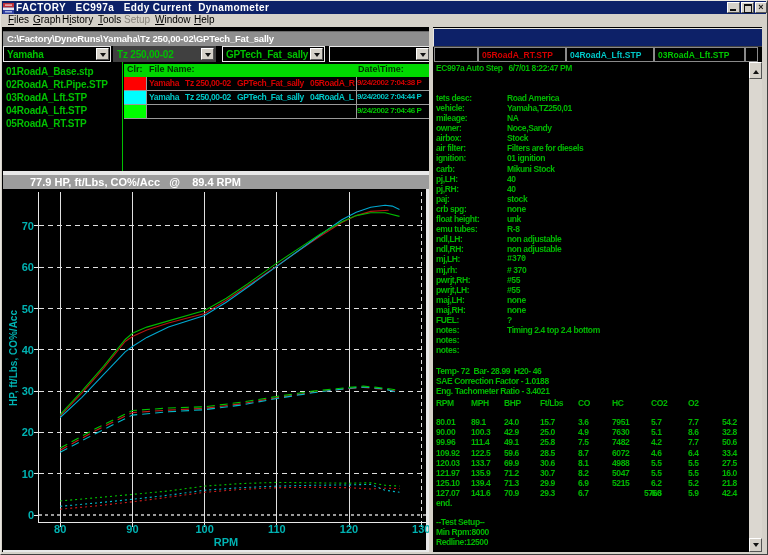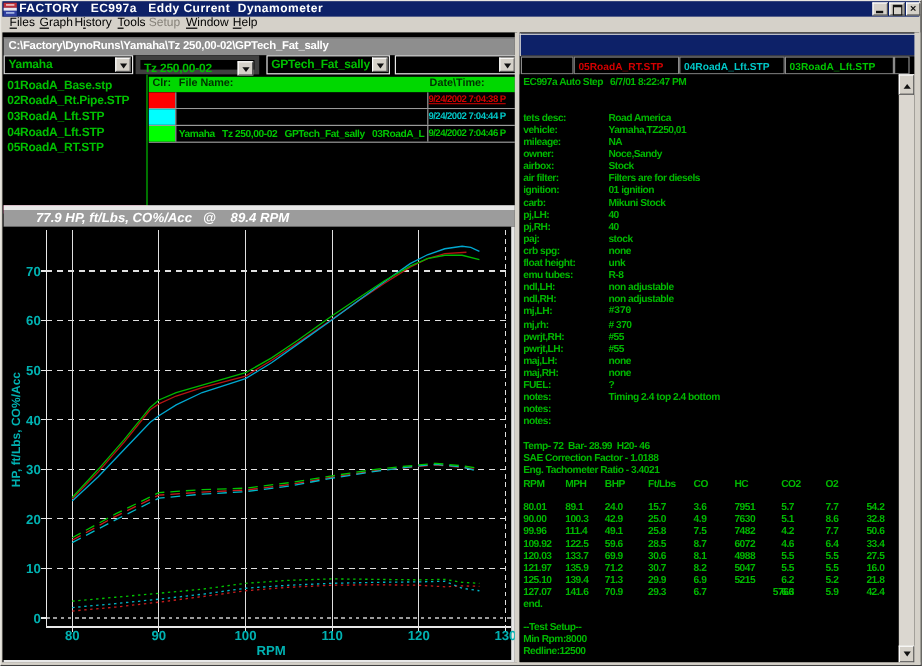--- a/index.html
+++ b/index.html
@@ -46,21 +46,21 @@
 
 <div class="abs b" style="left:3px;top:31px;width:426px;height:14px;background:#8e8e8e;color:#fff;font-size:9.5px;letter-spacing:-0.2px;line-height:14px;border-top:1px solid #6a6a6a;">
 <span style="margin-left:4px;">C:\Factory\DynoRuns\Yamaha\Tz 250,00-02\GPTech_Fat_sally</span></div>
 
 <div class="abs" style="left:3px;top:46px;width:108px;height:16px;background:#000;border:1px solid #e8e8e8;box-sizing:border-box;">
 <div class="abs grn b" style="left:3px;top:1px;font-size:10px;letter-spacing:-0.2px;line-height:13px;white-space:nowrap;">Yamaha</div>
 <div class="abs" style="right:1px;top:1px;width:13px;height:12px;background:#d5d1c9;border:1px solid;border-color:#fff #555 #555 #fff;box-sizing:border-box;">
       <div style="width:0;height:0;border:3px solid transparent;border-top:4px solid #111;margin:4px auto 0;"></div>
     </div>
 </div>
-<div class="abs" style="left:113px;top:46px;width:103px;height:16px;background:#000000;border:4px solid #404040;box-sizing:border-box;">
+<div class="abs" style="left:113px;top:46px;width:103px;height:16px;background:#404040;border:1px solid #404040;box-sizing:border-box;">
 <div class="abs grn b" style="left:3px;top:1px;font-size:10px;letter-spacing:-0.2px;line-height:13px;white-space:nowrap;">Tz 250,00-02</div>
 <div class="abs" style="right:1px;top:1px;width:13px;height:12px;background:#d5d1c9;border:1px solid;border-color:#fff #555 #555 #fff;box-sizing:border-box;">
       <div style="width:0;height:0;border:3px solid transparent;border-top:4px solid #111;margin:4px auto 0;"></div>
     </div>
 </div>
 <div class="abs" style="left:222px;top:46px;width:103px;height:16px;background:#000;border:1px solid #e8e8e8;box-sizing:border-box;">
 <div class="abs grn b" style="left:3px;top:1px;font-size:10px;letter-spacing:-0.2px;line-height:13px;white-space:nowrap;">GPTech_Fat_sally</div>
 <div class="abs" style="right:1px;top:1px;width:13px;height:12px;background:#d5d1c9;border:1px solid;border-color:#fff #555 #555 #fff;box-sizing:border-box;">
       <div style="width:0;height:0;border:3px solid transparent;border-top:4px solid #111;margin:4px auto 0;"></div>
     </div>
@@ -78,40 +78,41 @@
 </div>
 
 <div class="abs" style="left:124px;top:64px;width:305px;height:13px;background:#00d800;font-size:9px;font-weight:bold;color:#003000;">
     <span class="abs" style="left:3px;top:0px;">Clr:</span>
     <span class="abs" style="left:25px;top:0px;">File Name:</span>
     <span class="abs" style="left:234px;top:0px;">Date\Time:</span>
   </div>
 <div class="abs" style="left:124px;top:77px;width:305px;height:14px;background:#000;border-bottom:1px solid #9a9a9a;box-sizing:border-box;">
 <div class="abs" style="left:0px;top:0px;width:22px;height:13px;background:#ff0000;"></div>
 <div class="abs" style="left:22px;top:0px;width:1px;height:13px;background:#9a9a9a;"></div>
+<div class="abs b" style="left:25px;top:1px;width:206px;overflow:hidden;white-space:nowrap;font-size:8.5px;letter-spacing:-0.35px;color:#d40000;">Yamaha&nbsp;&nbsp; Tz 250,00-02&nbsp;&nbsp; GPTech_Fat_sally&nbsp;&nbsp; 05RoadA_R</div>
 <div class="abs" style="left:232px;top:0px;width:1px;height:13px;background:#9a9a9a;"></div>
-<div class="abs b" style="left:233px;top:1px;width:71px;overflow:hidden;white-space:nowrap;font-size:8px;letter-spacing:-0.45px;color:#d40000;text-decoration:underline;">9/24/2002 7:04:38 P</div>
+<div class="abs b" style="left:233px;top:1px;width:71px;overflow:hidden;white-space:nowrap;font-size:8px;letter-spacing:-0.45px;color:#d40000;">9/24/2002 7:04:38 P</div>
 </div>
 <div class="abs" style="left:124px;top:91px;width:305px;height:14px;background:#000;border-bottom:1px solid #9a9a9a;box-sizing:border-box;">
 <div class="abs" style="left:0px;top:0px;width:22px;height:13px;background:#00ffff;"></div>
 <div class="abs" style="left:22px;top:0px;width:1px;height:13px;background:#9a9a9a;"></div>
+<div class="abs b" style="left:25px;top:1px;width:206px;overflow:hidden;white-space:nowrap;font-size:8.5px;letter-spacing:-0.35px;color:#00c8c8;">Yamaha&nbsp;&nbsp; Tz 250,00-02&nbsp;&nbsp; GPTech_Fat_sally&nbsp;&nbsp; 04RoadA_L</div>
 <div class="abs" style="left:232px;top:0px;width:1px;height:13px;background:#9a9a9a;"></div>
 <div class="abs b" style="left:233px;top:1px;width:71px;overflow:hidden;white-space:nowrap;font-size:8px;letter-spacing:-0.45px;color:#00c8c8;">9/24/2002 7:04:44 P</div>
 </div>
 <div class="abs" style="left:124px;top:105px;width:305px;height:14px;background:#000;border-bottom:1px solid #9a9a9a;box-sizing:border-box;">
 <div class="abs" style="left:0px;top:0px;width:22px;height:13px;background:#00ff00;"></div>
 <div class="abs" style="left:22px;top:0px;width:1px;height:13px;background:#9a9a9a;"></div>
-<div class="abs b" style="left:25px;top:1px;width:206px;overflow:hidden;white-space:nowrap;font-size:8.5px;letter-spacing:-0.35px;color:#00c800;">Yamaha&nbsp;&nbsp; Tz 250,00-02&nbsp;&nbsp; GPTech_Fat_sally&nbsp;&nbsp; 03RoadA_L</div>
 <div class="abs" style="left:232px;top:0px;width:1px;height:13px;background:#9a9a9a;"></div>
 <div class="abs b" style="left:233px;top:1px;width:71px;overflow:hidden;white-space:nowrap;font-size:8px;letter-spacing:-0.45px;color:#00c800;">9/24/2002 7:04:46 P</div>
 </div>
 
 <div class="abs" style="left:3px;top:171px;width:426px;height:4px;background:#e8e8e8;"></div>
 <div class="abs b" style="left:3px;top:175px;width:426px;height:14px;background:#9c9c9c;color:#fff;font-size:11px;line-height:14px;">
-<span style="margin-left:27px;font-style:italic;">77.9 HP, ft/Lbs, CO%/Acc&nbsp;&nbsp; @&nbsp;&nbsp;&nbsp; 89.4 RPM</span></div>
+<span style="margin-left:27px;">77.9 HP, ft/Lbs, CO%/Acc&nbsp;&nbsp; @&nbsp;&nbsp;&nbsp; 89.4 RPM</span></div>
 
 <div class="abs" style="left:3px;top:189px;width:423px;height:361px;background:#000;"></div>
 <div class="abs" style="left:426px;top:189px;width:3px;height:361px;background:#e8e8e8;"></div>
 <div class="abs" style="left:3px;top:550px;width:426px;height:2px;background:#e8e8e8;"></div>
 <svg class="abs" style="left:0;top:0;" width="768" height="555" shape-rendering="crispEdges">
 <line x1="60.2" y1="192" x2="60.2" y2="522.5" stroke="#e0e0e0" stroke-width="1"></line>
 <line x1="132.4" y1="192" x2="132.4" y2="522.5" stroke="#e0e0e0" stroke-width="1"></line>
 <line x1="204.6" y1="192" x2="204.6" y2="522.5" stroke="#e0e0e0" stroke-width="1"></line>
 <line x1="276.8" y1="192" x2="276.8" y2="522.5" stroke="#e0e0e0" stroke-width="1"></line>
 <line x1="349.0" y1="192" x2="349.0" y2="522.5" stroke="#e0e0e0" stroke-width="1"></line>

